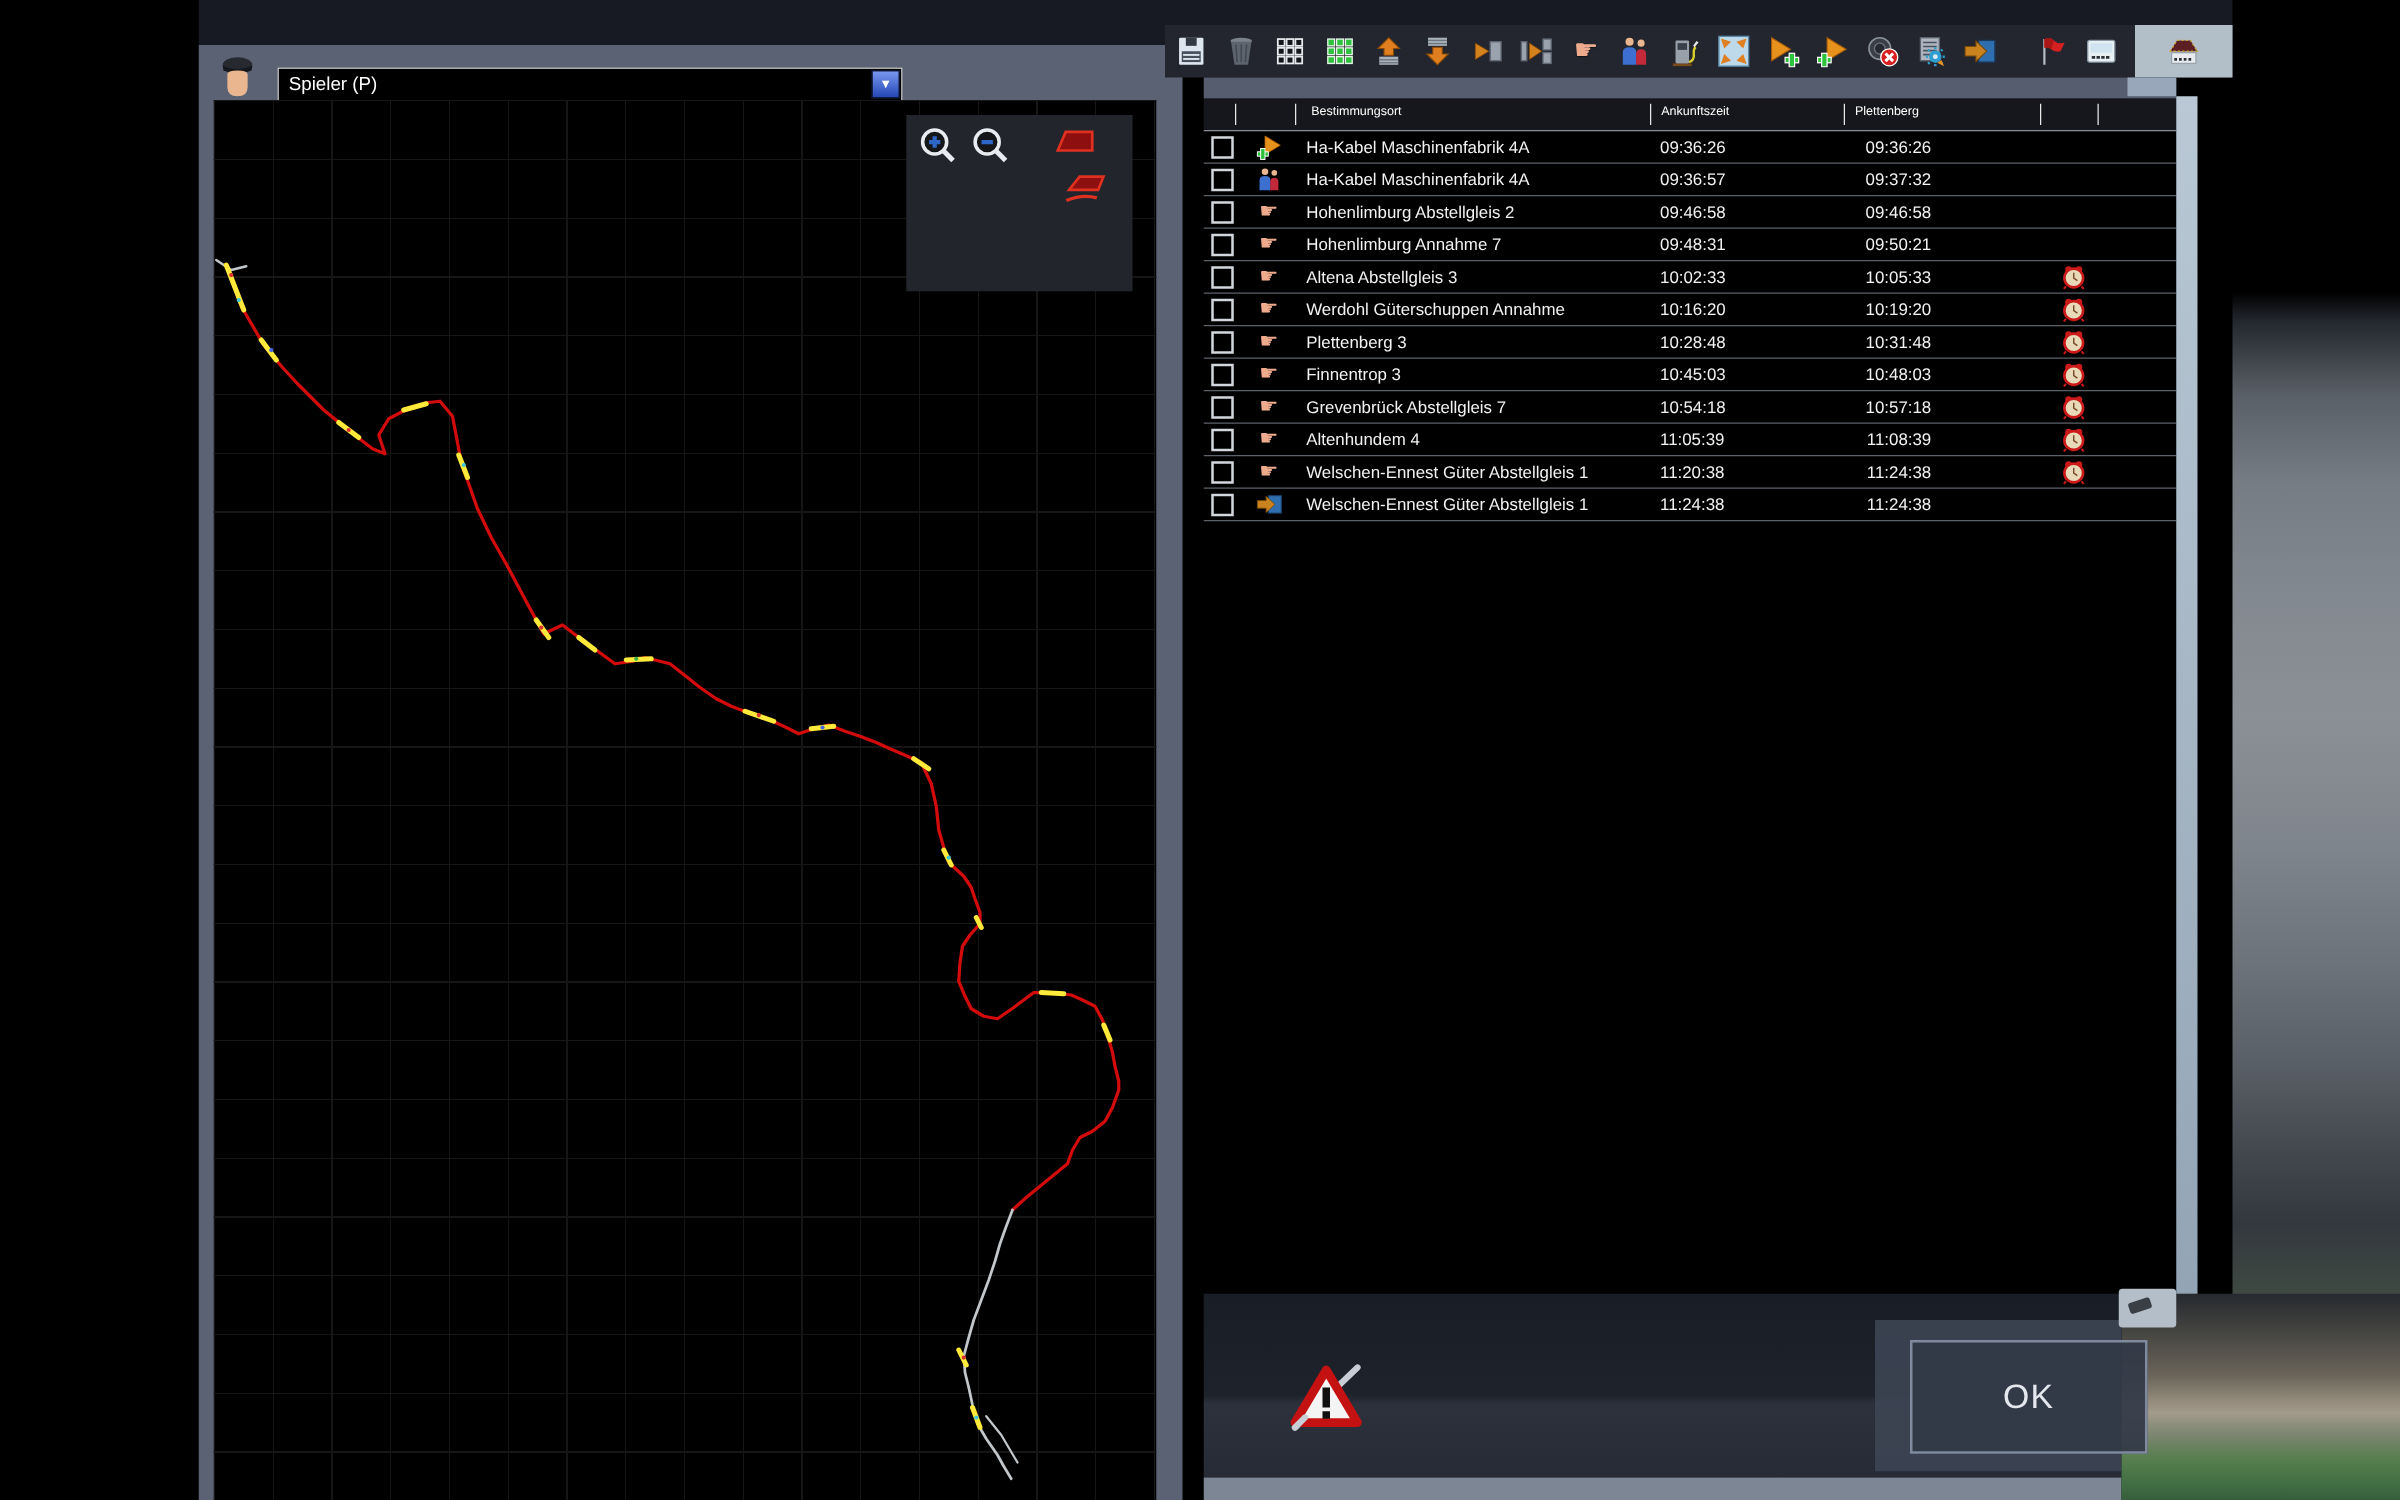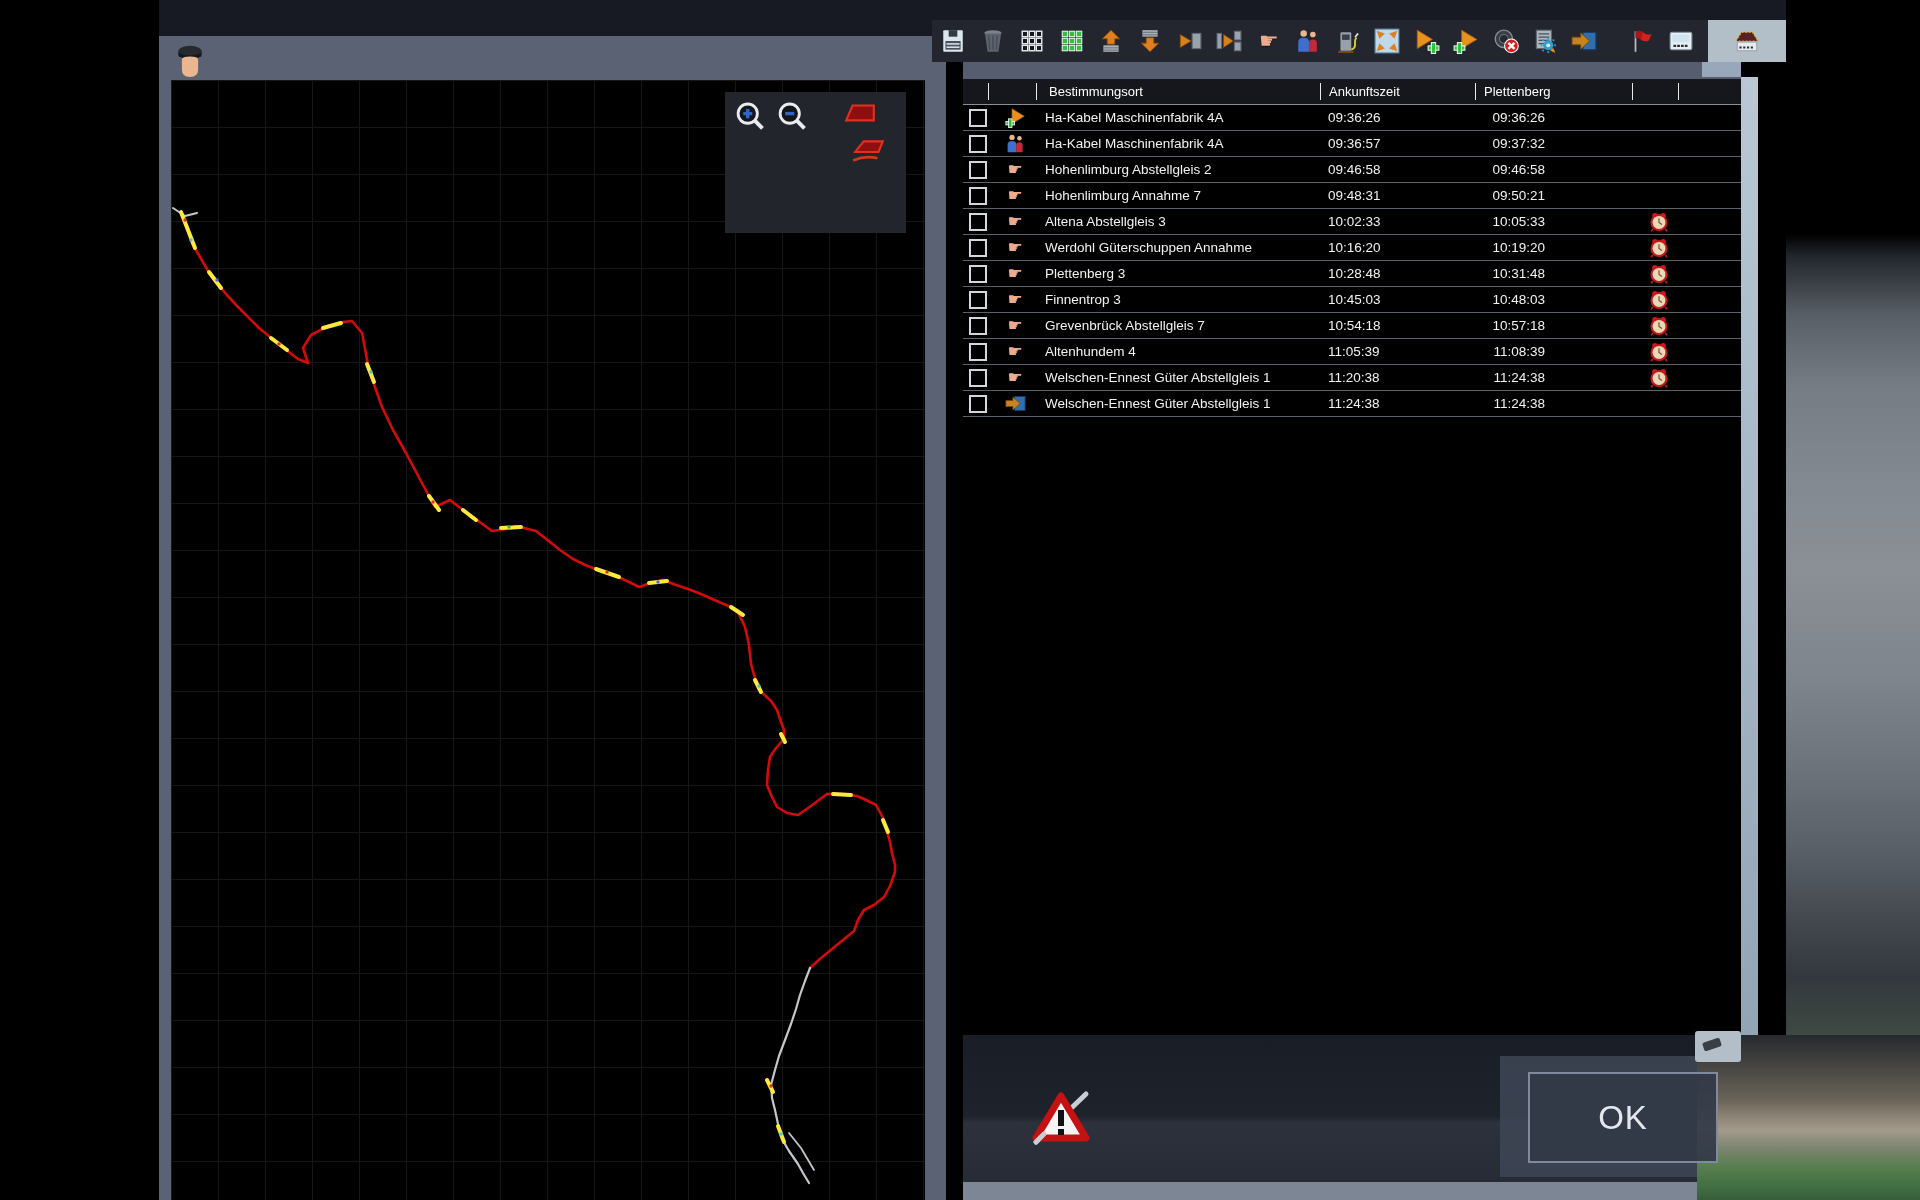--- a/index.html
+++ b/index.html
@@ -33,21 +33,21 @@
        align-items:center;padding-left:8px;box-sizing:border-box;}
   .tbtn{width:27px;height:30px;margin-right:13px;display:flex;align-items:center;justify-content:center;}
   .tbtn svg{width:26px;height:26px;}
   .tbtn.gap{margin-left:18px;}
   .tbtn.active{width:80px;height:42px;background:#b2bfc9;margin-right:0;}
   .glyph.hand{font-family:"DejaVu Sans",sans-serif;color:#edaa8c;font-size:22px;line-height:22px;
        text-shadow:0 1px 1px #00000088;}
 
   
   #table{left:963px;top:79px;width:778px;height:956px;background:#000;}
-  #thead{position:relative;height:25px;background:#15171c;border-bottom:1px solid #8a8f96;font-size:13px;color:#fff;}
+  #thead{position:relative;height:25px;background:#15171c;border-bottom:1px solid #8a8f96;font-size:10px;color:#fff;}
   #thead .hl{position:absolute;top:5px;}
   .hdiv{position:absolute;top:4px;width:1px;height:17px;background:#e8e8e8;}
   .trow{position:relative;height:25px;border-bottom:1px solid #5c626a;font-size:13.5px;}
   .trow .cell{position:absolute;top:0;height:25px;display:flex;align-items:center;}
   .c-check{left:3px;width:24px;justify-content:center;}
   .checkbox{width:18px;height:18px;border:2px solid #d2d7de;background:#000;box-sizing:border-box;}
   .c-icon{left:34px;width:36px;justify-content:center;}
   .c-icon svg{width:21px;height:21px;}
   .c-icon .glyph.hand{font-size:17px;line-height:17px;}
   .c-dest{left:82px;width:272px;white-space:nowrap;}
@@ -60,21 +60,21 @@
   #scroll-topblock{left:1702px;top:62px;width:39px;height:15px;background:#98a8ba;}
   #gray-band{left:963px;top:62px;width:778px;height:17px;background:#565d6e;}
 
   
   #bottom-bar{left:963px;top:1035px;width:734px;height:147px;
        background:linear-gradient(#191d25 0%,#1e222b 55%,#2c313c 60%,#262b35 100%);}
   #warning{left:1028px;top:1086px;width:66px;height:60px;}
   #ok-panel{left:1500px;top:1056px;width:197px;height:121px;background:rgba(62,70,86,0.85);}
   #ok-button{left:1528px;top:1072px;width:190px;height:91px;background:rgba(50,57,72,0.92);
        border:2px solid #7f8a9e;box-sizing:border-box;display:flex;align-items:center;justify-content:center;
-       font-size:33px;letter-spacing:1px;color:#e4e8ee;cursor:pointer;}
+       font-size:27px;letter-spacing:1px;color:#e4e8ee;cursor:pointer;}
   #grip{left:1695px;top:1031px;width:46px;height:31px;background:#b4bec8;border-radius:3px;}
   #grip:after{content:"";position:absolute;left:8px;top:9px;width:18px;height:9px;background:#3a3f46;
        transform:rotate(-18deg);border-radius:2px;}
   #taskbar{left:963px;top:1182px;width:734px;height:18px;background:#7d8695;}
 
   
   #photo-right{left:1786px;top:36px;width:134px;height:1164px;background:
     linear-gradient(180deg,#000 0%,#000 17%,#23272e 19%,#595f66 24%,#767c83 30%,#838990 38%,
     #8a9096 46%,#7f858c 55%,#6d737a 63%,#595f66 70%,#43484f 76%,#33383e 81%,#3f4a42 86%,
     #49604a 90%,#3c5a40 95%,#2e4a35 100%);}
@@ -90,20 +90,26 @@
 <div class="abs" id="top-strip"></div>
 <div class="abs" id="photo-right"></div>
 <div class="abs" id="photo-bottom"></div>
 
 <div class="abs" id="left-dialog">
   <svg class="abs" id="avatar" viewBox="0 0 24 28">
     <ellipse cx="12" cy="6" rx="9.5" ry="5" fill="#262a30"></ellipse>
     <path d="M2.5 6.5 Q12 11 21.5 6.5 L21 9.5 Q12 13.5 3 9.5 Z" fill="#14171c"></path>
     <path d="M5.5 12 Q5.5 9.5 12 9.5 Q18.5 9.5 18.5 12 V20 Q18.5 26 12 26 Q5.5 26 5.5 20 Z" fill="#e9b68f"></path>
   </svg>
+  <div class="abs" id="player-select">
+    <span class="val">Spieler (P)</span>
+    <span id="dd-btn">
+        <span>▼</span>
+      </span>
+  </div>
   <div class="abs" id="map">
     <svg id="route-svg" width="754" height="1120">
         <polyline points="2,128 14,136 26,133" fill="none" stroke="#c2c7cb" stroke-width="2" stroke-linejoin="round" stroke-linecap="round"></polyline>
         <polyline points="12,138 22,165 40,196 55,214 67,227 88,248 110,266 127,279 137,283 132,268 140,255 157,246 172,242 181,241 191,253 198,290 205,310 211,327 222,350 235,373 252,405 264,427 279,420 296,433 310,443 321,451 335,449 345,446 365,451 379,462 389,470 402,479 414,485 430,491 443,495 458,502 468,507 480,503 492,500 505,505 517,509 530,514 541,519 555,525 566,530 574,547 578,565 580,584 584,598 588,610 600,621 606,630 609,639 613,650 613,659 605,668 599,677 597,690 596,705 601,717 606,727 616,733 627,735 640,726 656,714 670,714 686,716 695,720 705,725 711,736 715,748 719,762 721,773 724,785 724,792 719,806 713,817 703,825 693,830 687,840 683,851 672,860 661,869 650,878 639,888" fill="none" stroke="#d40b0b" stroke-width="2.6" stroke-linejoin="round" stroke-linecap="round"></polyline>
         <polyline points="639,888 634,901 629,915 625,929 620,944 614,960 608,976 604,990 600,1005 601,1018 604,1030 607,1044 611,1059 618,1071 627,1084 632,1093 638,1103" fill="none" stroke="#c2c7cb" stroke-width="2.2" stroke-linejoin="round" stroke-linecap="round"></polyline>
         <polyline points="618,1053 630,1068 643,1090" fill="none" stroke="#c2c7cb" stroke-width="1.8" stroke-linejoin="round" stroke-linecap="round"></polyline>
         <polyline points="10,132 24,168" fill="none" stroke="#ffe93a" stroke-width="4" stroke-linejoin="round" stroke-linecap="round"></polyline>
         <polyline points="38,192 50,208" fill="none" stroke="#ffe93a" stroke-width="4" stroke-linejoin="round" stroke-linecap="round"></polyline>
         <polyline points="100,258 116,270" fill="none" stroke="#ffe93a" stroke-width="4" stroke-linejoin="round" stroke-linecap="round"></polyline>
         <polyline points="152,248 170,243" fill="none" stroke="#ffe93a" stroke-width="4" stroke-linejoin="round" stroke-linecap="round"></polyline>

